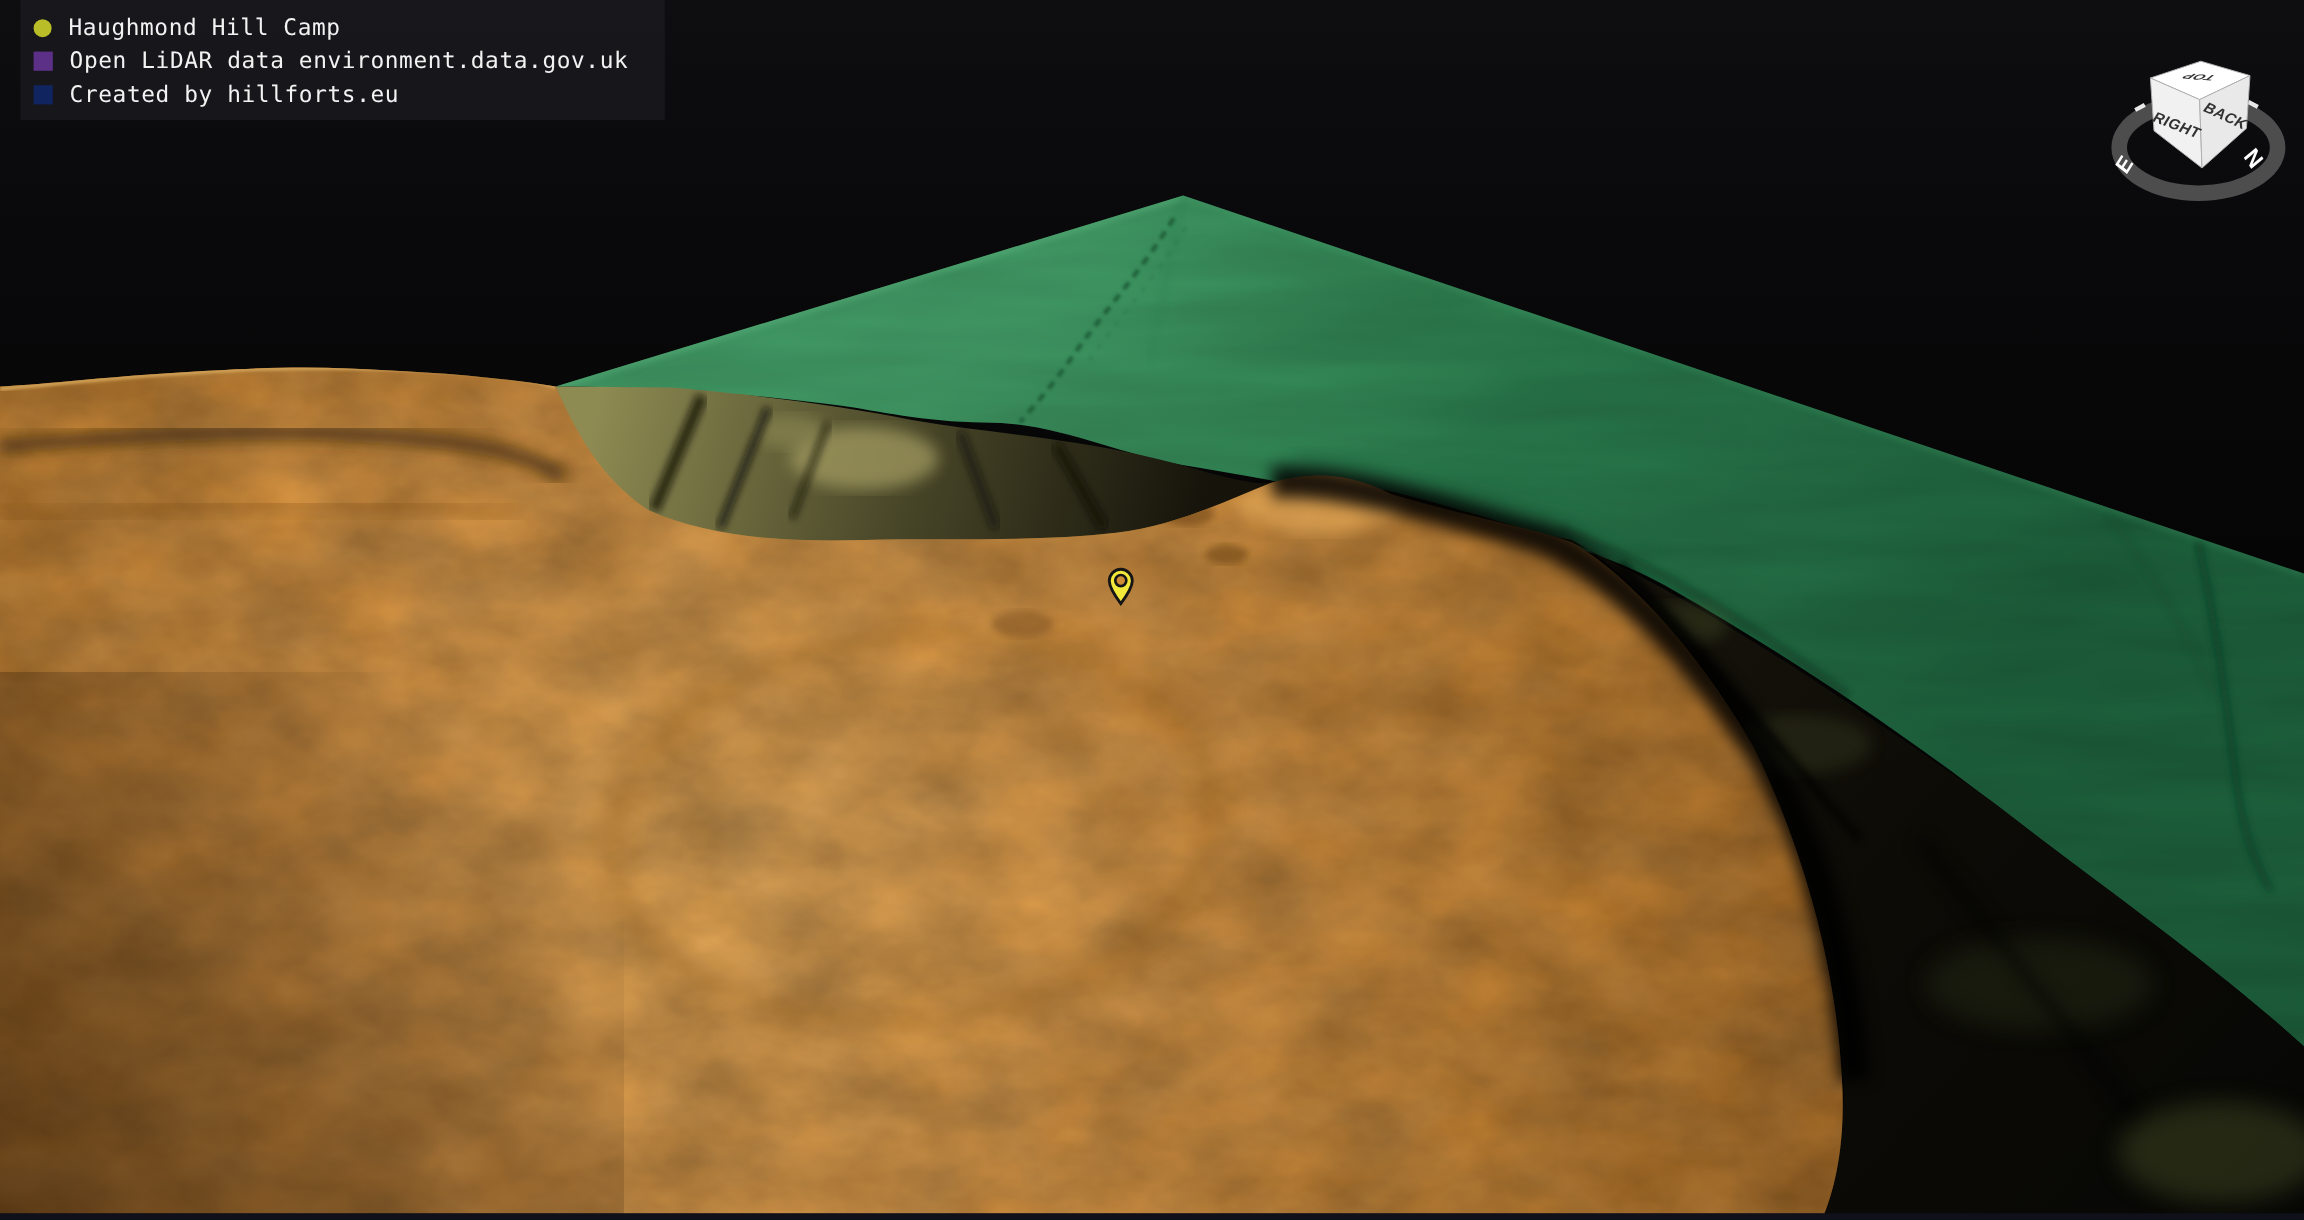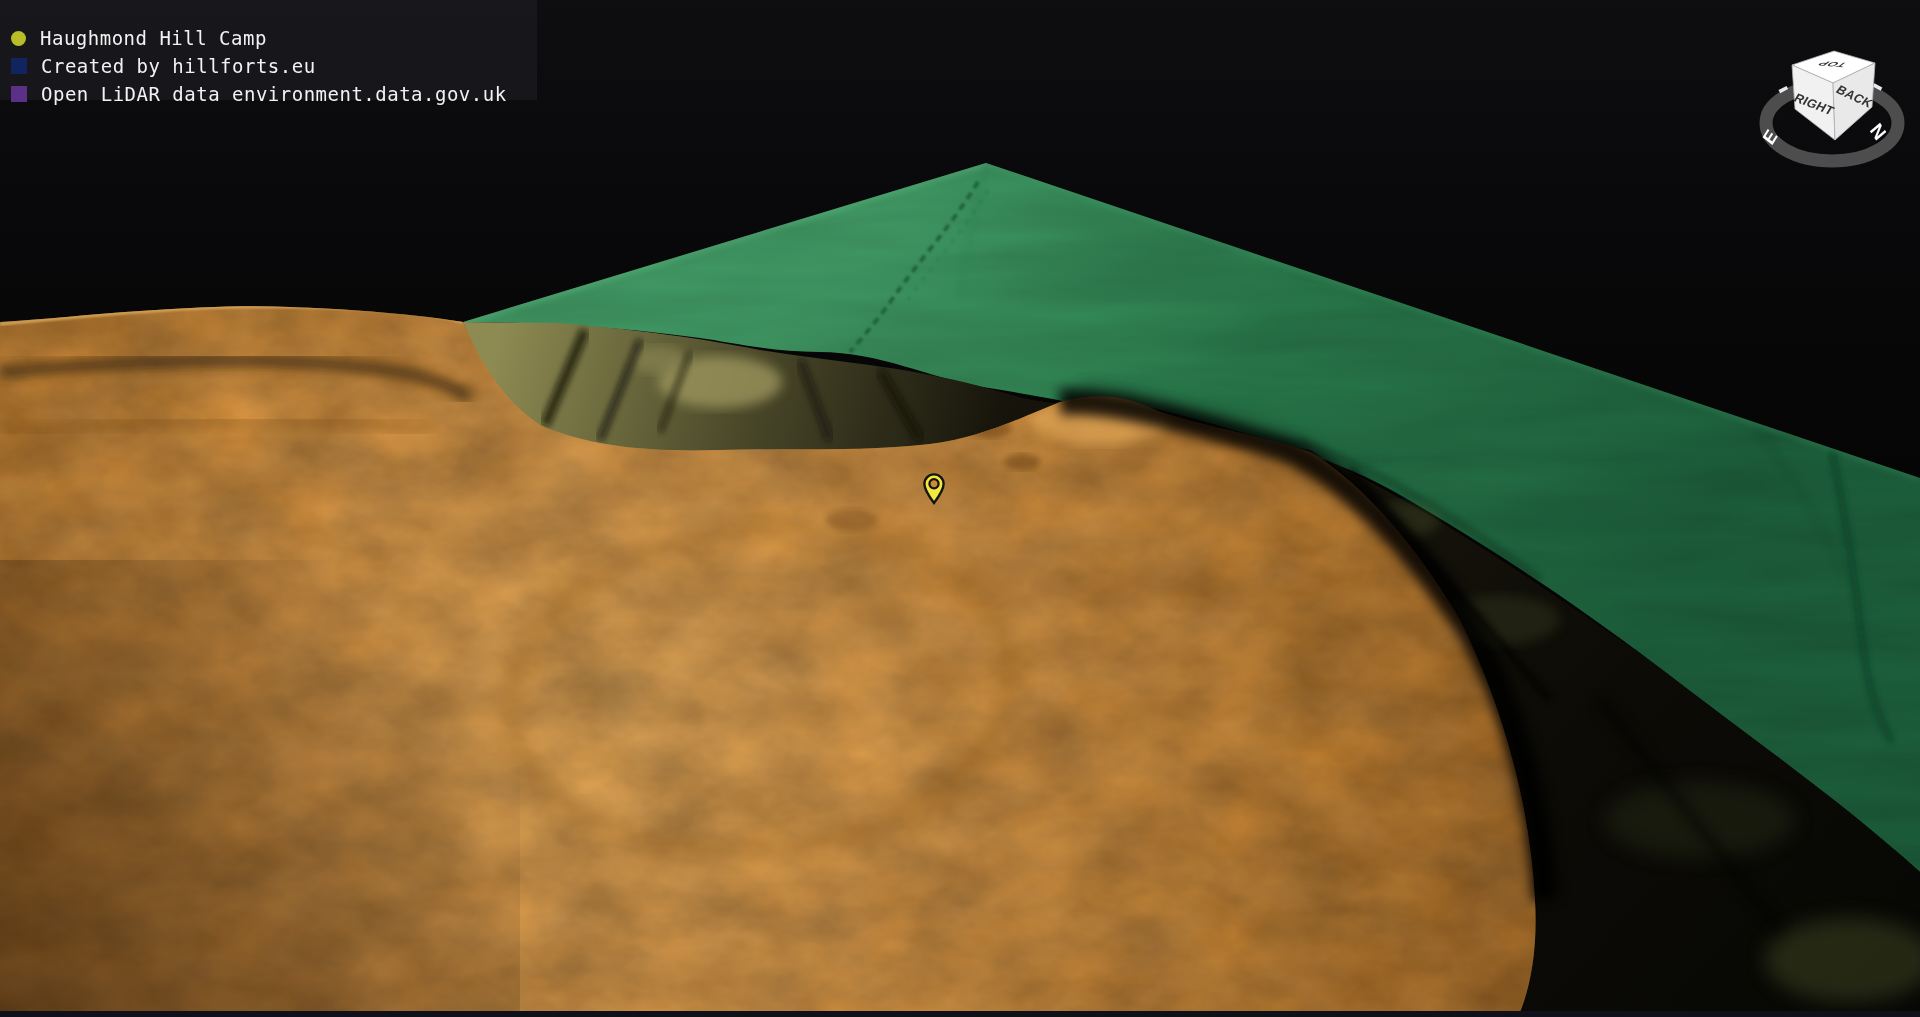--- a/index.html
+++ b/index.html
@@ -1,22 +1,22 @@
 <!DOCTYPE html>
 <html><head>
 <meta charset="utf-8">
 <title>Haughmond Hill Camp</title>
 <style>
   html,body{margin:0;padding:0;background:#000;}
   .stage{position:relative;width:1920px;height:1017px;overflow:hidden;background:#050506;
          font-family:"DejaVu Sans Mono","Liberation Mono",monospace;}
   .scene-svg{position:absolute;inset:0;display:block;}
   
-  .legend{position:absolute;left:0;top:0;width:537px;height:100px;box-sizing:border-box;
-          background:rgba(26,26,31,0.82);padding:24px 0 0 9px;z-index:5;}
+  .legend{position:absolute;left:17px;top:0;width:537px;height:100px;box-sizing:border-box;
+          background:rgba(26,26,31,0.82);padding:9px 0 0 9px;z-index:5;}
   .legend-row{display:flex;align-items:center;height:28px;}
   .legend-marker{flex:0 0 auto;width:16px;height:16px;margin:0 14px 0 2px;}
   .legend-marker.circle{width:15px;height:15px;border-radius:50%;}
   .legend-label{color:#f2f2f2;font-size:19px;line-height:1;white-space:nowrap;letter-spacing:0.5px;}
   
   .cube-face-label{font-family:"Liberation Sans",sans-serif;font-weight:bold;fill:#333;
                    letter-spacing:0.4px;}
   .compass-letter{font-family:"Liberation Sans",sans-serif;font-weight:bold;fill:#fff;}
 </style>
 </head>
@@ -219,22 +219,22 @@
       </g>
     </g>
   </svg>
 
   <div class="legend">
     <div class="legend-row">
       <span class="legend-marker circle" style="background: rgb(185, 189, 39);"></span>
       <span class="legend-label">Haughmond Hill Camp</span>
     </div>
     <div class="legend-row">
+      <span class="legend-marker" style="background: rgb(93, 48, 136);"></span>
+      <span class="legend-label">Open LiDAR data environment.data.gov.uk</span>
+    </div>
+    <div class="legend-row">
       <span class="legend-marker" style="background: rgb(16, 37, 95);"></span>
       <span class="legend-label">Created by hillforts.eu</span>
     </div>
-    <div class="legend-row">
-      <span class="legend-marker" style="background: rgb(93, 48, 136);"></span>
-      <span class="legend-label">Open LiDAR data environment.data.gov.uk</span>
-    </div>
   </div>
 
 </div>
 
 </body></html>

